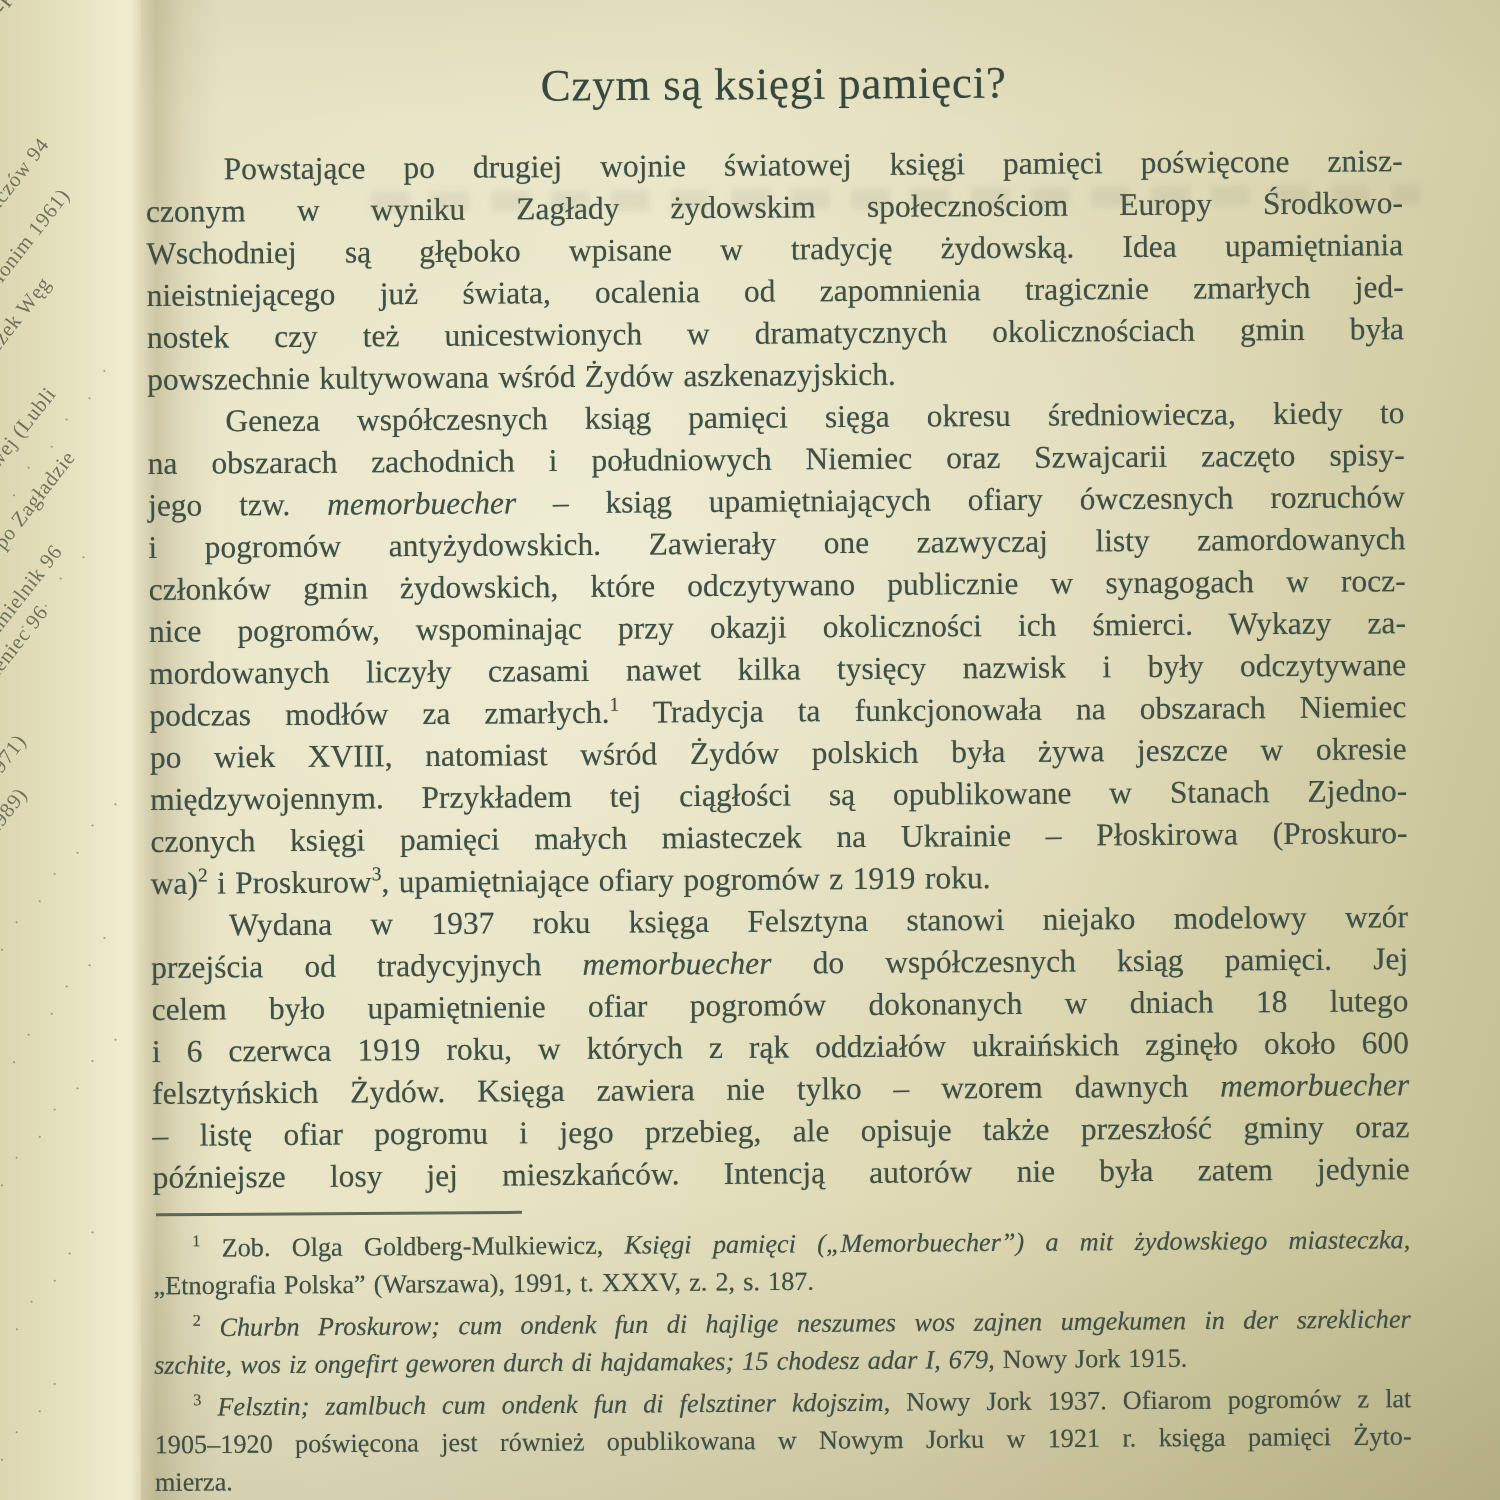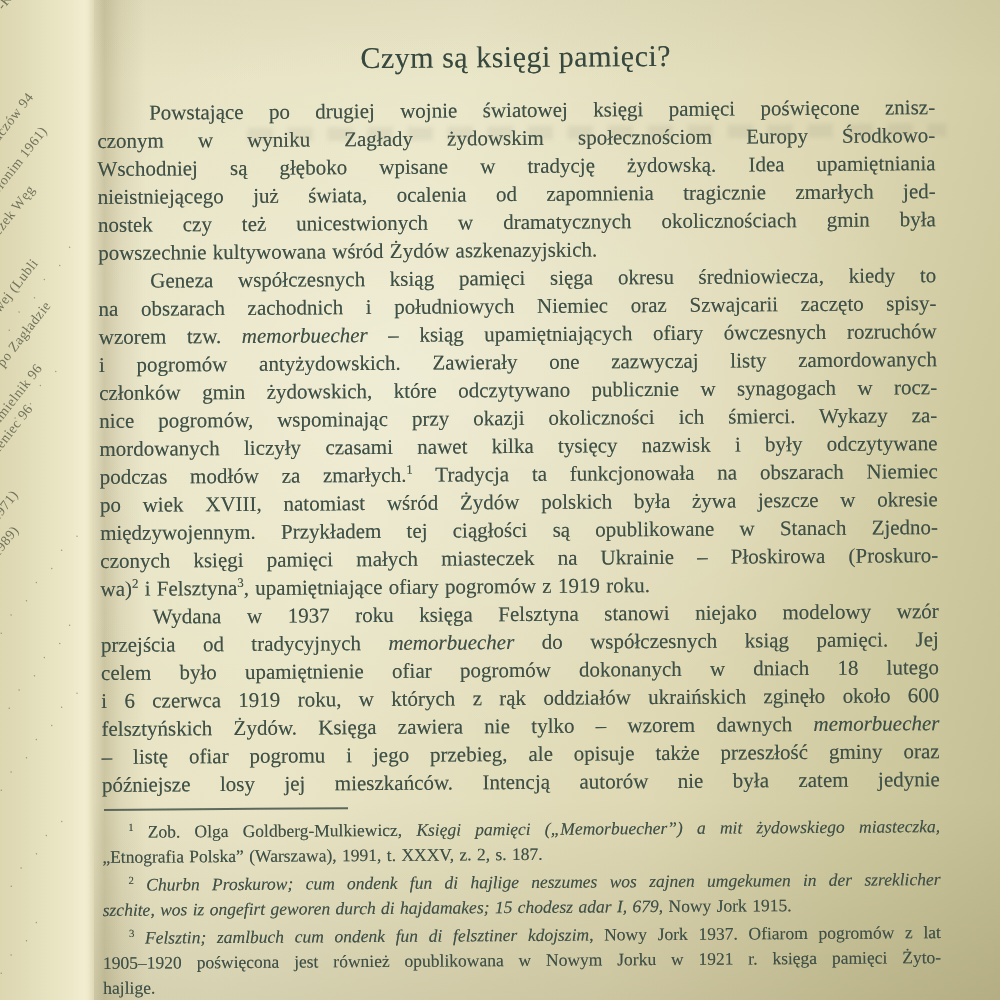--- a/index.html
+++ b/index.html
@@ -128,30 +128,30 @@
           <div class="line indent"><span>Powstające po drugiej wojnie światowej księgi pamięci poświęcone znisz-</span></div>
           <div class="line"><span>czonym w wyniku Zagłady żydowskim społecznościom Europy Środkowo-</span></div>
           <div class="line"><span>Wschodniej są głęboko wpisane w tradycję żydowską. Idea upamiętniania</span></div>
           <div class="line"><span>nieistniejącego już świata, ocalenia od zapomnienia tragicznie zmarłych jed-</span></div>
           <div class="line"><span>nostek czy też unicestwionych w dramatycznych okolicznościach gmin była</span></div>
           <div class="line lastline"><span>powszechnie kultywowana wśród Żydów aszkenazyjskich.</span></div>
         </div>
         <div>
           <div class="line indent"><span>Geneza współczesnych ksiąg pamięci sięga okresu średniowiecza, kiedy to</span></div>
           <div class="line"><span>na obszarach zachodnich i południowych Niemiec oraz Szwajcarii zaczęto spisy-</span></div>
-          <div class="line"><span>wzorem tzw. </span><span class="it">memorbuecher</span><span> – ksiąg upamiętniających ofiary ówczesnych rozruchów</span></div>
+          <div class="line"><span>jego tzw. </span><span class="it">memorbuecher</span><span> – ksiąg upamiętniających ofiary ówczesnych rozruchów</span></div>
           <div class="line"><span>i pogromów antyżydowskich. Zawierały one zazwyczaj listy zamordowanych</span></div>
           <div class="line"><span>członków gmin żydowskich, które odczytywano publicznie w synagogach w rocz-</span></div>
           <div class="line"><span>nice pogromów, wspominając przy okazji okoliczności ich śmierci. Wykazy za-</span></div>
           <div class="line"><span>mordowanych liczyły czasami nawet kilka tysięcy nazwisk i były odczytywane</span></div>
           <div class="line"><span>podczas modłów za zmarłych.</span><sup>1</sup><span> Tradycja ta funkcjonowała na obszarach Niemiec</span></div>
           <div class="line"><span>po wiek XVIII, natomiast wśród Żydów polskich była żywa jeszcze w okresie</span></div>
           <div class="line"><span>międzywojennym. Przykładem tej ciągłości są opublikowane w Stanach Zjedno-</span></div>
           <div class="line"><span>czonych księgi pamięci małych miasteczek na Ukrainie – Płoskirowa (Proskuro-</span></div>
-          <div class="line lastline"><span>wa)</span><sup>2</sup><span> i Felsztyna</span><sup>3</sup><span>, upamiętniające ofiary pogromów z 1919 roku.</span></div>
+          <div class="line lastline"><span>wa)</span><sup>2</sup><span> i Proskurow</span><sup>3</sup><span>, upamiętniające ofiary pogromów z 1919 roku.</span></div>
         </div>
         <div>
           <div class="line indent"><span>Wydana w 1937 roku księga Felsztyna stanowi niejako modelowy wzór</span></div>
           <div class="line"><span>przejścia od tradycyjnych </span><span class="it">memorbuecher</span><span> do współczesnych ksiąg pamięci. Jej</span></div>
           <div class="line"><span>celem było upamiętnienie ofiar pogromów dokonanych w dniach 18 lutego</span></div>
           <div class="line"><span>i 6 czerwca 1919 roku, w których z rąk oddziałów ukraińskich zginęło około 600</span></div>
           <div class="line"><span>felsztyńskich Żydów. Księga zawiera nie tylko – wzorem dawnych </span><span class="it">memorbuecher</span></div>
           <div class="line"><span>– listę ofiar pogromu i jego przebieg, ale opisuje także przeszłość gminy oraz</span></div>
           <div class="line"><span>późniejsze losy jej mieszkańców. Intencją autorów nie była zatem jedynie</span></div>
         </div>
@@ -162,17 +162,17 @@
           <div class="line indent"><sup>1</sup><span> Zob. Olga Goldberg-Mulkiewicz, </span><span class="it">Księgi pamięci („Memorbuecher”) a mit żydowskiego miasteczka,</span></div>
           <div class="line lastline"><span>„Etnografia Polska” (Warszawa), 1991, t. XXXV, z. 2, s. 187.</span></div>
         </div>
         <div class="footnote">
           <div class="line indent"><sup>2</sup><span> </span><span class="it">Churbn Proskurow; cum ondenk fun di hajlige neszumes wos zajnen umgekumen in der szreklicher</span></div>
           <div class="line lastline"><span class="it">szchite, wos iz ongefirt geworen durch di hajdamakes; 15 chodesz adar I, 679</span><span>, Nowy Jork 1915.</span></div>
         </div>
         <div class="footnote">
           <div class="line indent"><sup>3</sup><span> </span><span class="it">Felsztin; zamlbuch cum ondenk fun di felsztiner kdojszim</span><span>, Nowy Jork 1937. Ofiarom pogromów z lat</span></div>
           <div class="line"><span>1905–1920 poświęcona jest również opublikowana w Nowym Jorku w 1921 r. księga pamięci Żyto-</span></div>
-          <div class="line lastline"><span>hajlige.</span></div>
+          <div class="line lastline"><span>mierza.</span></div>
         </div>
       </div>
   </div>
 </div>
 
 </body></html>

